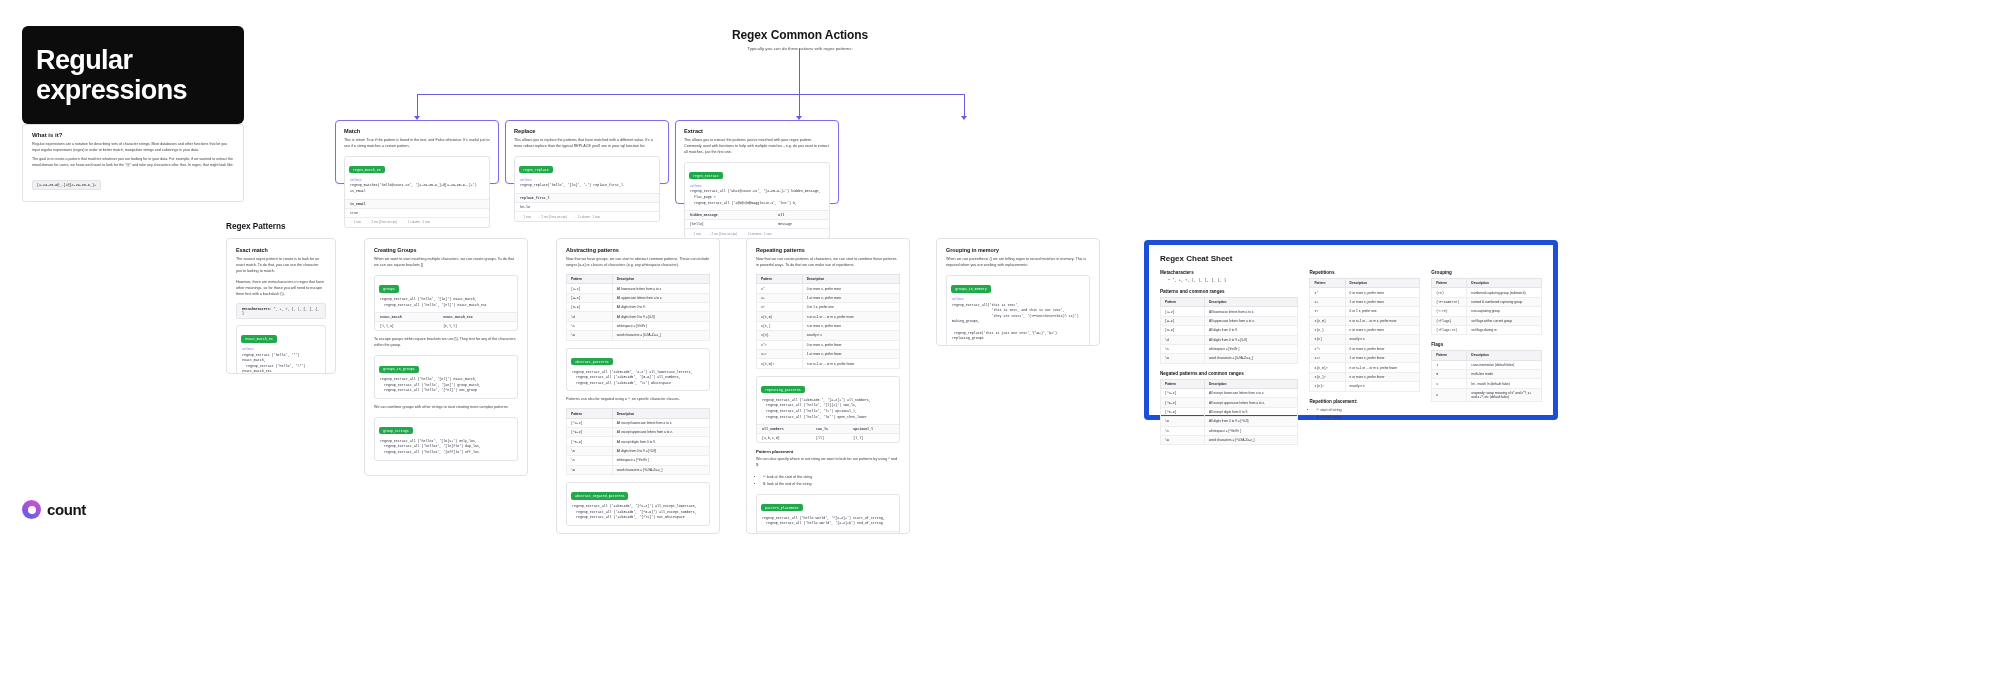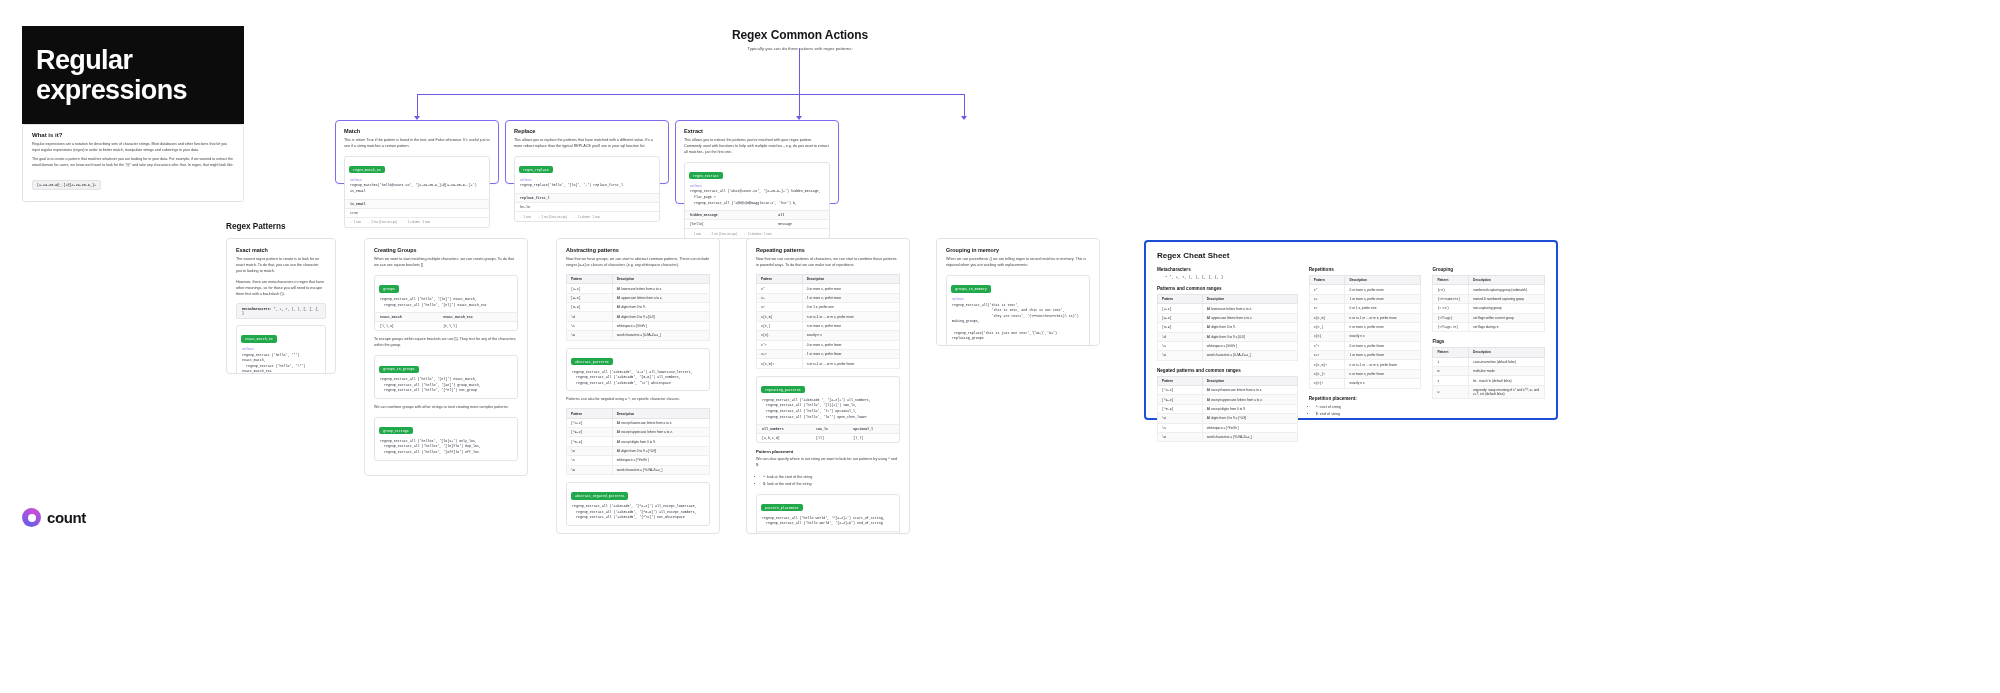--- a/index.html
+++ b/index.html
@@ -7,21 +7,21 @@
     width: 2000px; height: 693px;
     background: #ffffff;
     font-family: "Liberation Sans", sans-serif;
     overflow: hidden;
   }
   .canvas { position: relative; width: 2000px; height: 693px; background: #fff; }
 
   
   .title-card {
     position: absolute; left: 22px; top: 26px; width: 222px; height: 98px;
-    background: #0c0c0c; border-radius: 0;
+    background: #0c0c0c; border-radius: 6px;
     display: flex; align-items: center;
   }
   .title-card h1 {
     color: #fff; font-size: 27px; line-height: 1.12; font-weight: 700;
     letter-spacing: -0.6px; padding: 0 14px;
   }
 
   
   .whatis {
     position: absolute; left: 22px; top: 124px; width: 222px; height: 78px;
@@ -101,38 +101,38 @@
     background: #f4f4f6; border: 1px solid #e4e4e8; border-radius: 2px;
     padding: 3px 5px; display: block; color: #23232b; margin-bottom: 5px;
   }
   .meta-chip b { font-weight: 700; }
   .bullets { font-size: 3.7px; line-height: 1.7; color: #3c3c44; padding-left: 7px; }
   .bullets li { margin-bottom: 1px; }
 
   
   .cheat {
     position: absolute; left: 1144px; top: 240px; width: 414px; height: 180px;
-    background: #fff; border: 2px solid #1d4ed8; border-radius: 4px; padding: 9px 11px;
+    background: #fff; border: 5px solid #1d4ed8; border-radius: 4px; padding: 9px 11px;
   }
   .cheat h2 { font-size: 8px; font-weight: 700; color: #16161a; margin-bottom: 7px; }
   .cheat h3 { font-size: 4.6px; font-weight: 700; color: #16161a; margin-bottom: 3px; }
   .cheat .metas { font-family: "Liberation Mono", monospace; font-size: 3.6px;
                   color: #2a2a33; padding-left: 8px; margin-bottom: 7px; }
   .ctbl { width: 100%; border-collapse: collapse; font-size: 3.2px; margin-bottom: 7px; }
   .ctbl th { background: #f4f4f6; font-weight: 700; text-align: left;
              padding: 2.2px 4px; border: 1px solid #e4e4e8; color: #23232b; }
   .ctbl td { padding: 2.2px 4px; border: 1px solid #eeeef1; color: #2d2d36; }
   .ctbl td:first-child { font-family: "Liberation Mono", monospace; width: 32%; }
   .ctbl tr:nth-child(even) td { background: #fafafb; }
   .cheat-cols { display: flex; gap: 11px; }
   .cheat-col { flex: 1; }
   .cheat-col.wide { flex: 1.25; }
 
   
-  .logo { position: absolute; left: 22px; top: 500px; display: flex; align-items: center; gap: 6px; margin-top: 8px; }
+  .logo { position: absolute; left: 22px; top: 500px; display: flex; align-items: center; gap: 6px; }
   .logo .mark { width: 19px; height: 19px; border-radius: 50%;
                 background: conic-gradient(from 200deg, #6b5ce7, #c94fd6, #6b5ce7);
                 position: relative; }
   .logo .mark::after { content: ""; position: absolute; left: 5.5px; top: 5.5px;
                        width: 8px; height: 8px; border-radius: 50%; background: #fff; }
   .logo .wm { font-size: 15px; font-weight: 700; color: #14141a; letter-spacing: -0.4px; }
 </style>
 </head>
 <body>
 

